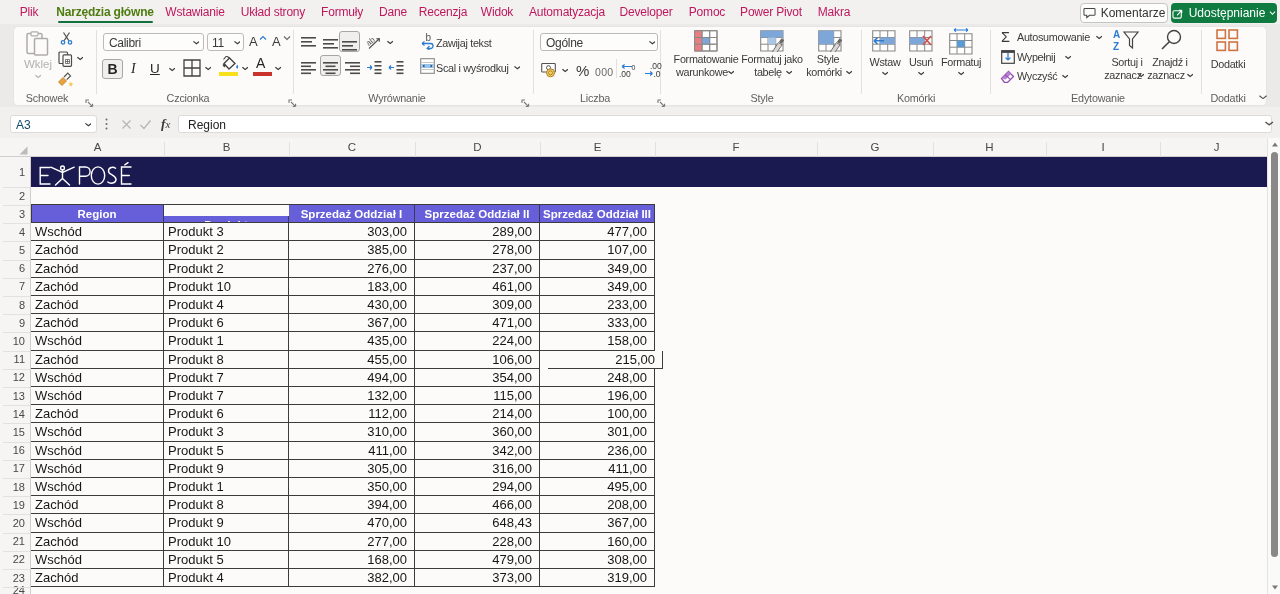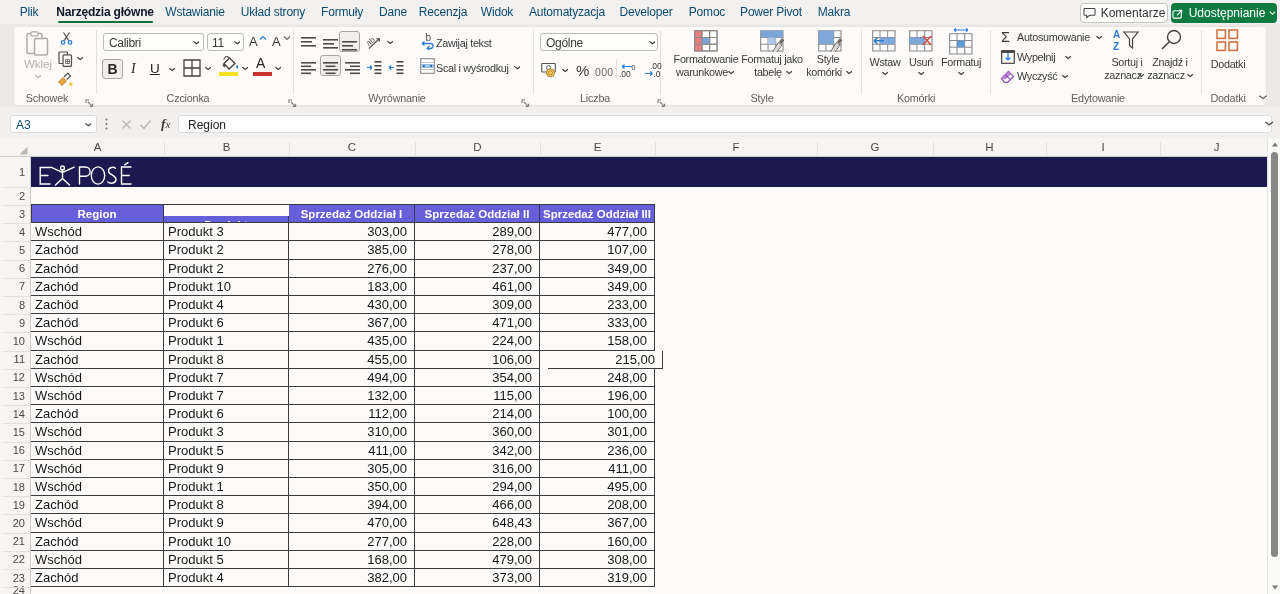--- a/index.html
+++ b/index.html
@@ -1,22 +1,22 @@
 <!DOCTYPE html>
 <html><head><meta charset="utf-8"><title>x</title><style>
 
 *{margin:0;padding:0;box-sizing:border-box}
 html,body{width:1280px;height:594px;overflow:hidden}
 #app{position:relative;width:1280px;height:594px;font-family:"Liberation Sans",sans-serif;
      background:#fcfbf9;overflow:hidden}
 .abs{position:absolute}
 
 #tabbar{position:absolute;left:0;top:0;width:1280px;height:24px;background:#f3f1f0}
-.tab{position:absolute;top:5px;font-size:12px;letter-spacing:-0.2px;color:#0c4a6e;white-space:nowrap;transform:translateX(-50%)}
-.tab.sel{font-weight:bold;color:#0f172a}
+.tab{position:absolute;top:5px;font-size:12px;letter-spacing:-0.2px;color:#be185d;white-space:nowrap;transform:translateX(-50%)}
+.tab.sel{font-weight:bold;color:#4d7c0f}
 #tabline{position:absolute;left:58px;top:20.5px;width:95px;height:2.6px;background:#10713c;border-radius:2px}
 .topbtn{position:absolute;top:3px;height:19.5px;border-radius:4px;font-size:12px;display:flex;align-items:center;white-space:nowrap}
 #btn-kom{left:1080px;width:88px;border:1px solid #c6c4c2;background:#fdfdfc;color:#333;justify-content:center}
 #btn-udo{left:1171px;width:106px;background:#0f7b40;color:#fff;justify-content:center}
 
 #ribbon{position:absolute;left:0;top:24px;width:1280px;height:83px;background:#eceae8}
 #ribcard{position:absolute;left:13px;top:2px;width:1254px;height:80px;background:#fcfbfa;
          border:1px solid #e7e5e3;border-radius:5px}
 .sep{position:absolute;top:6px;height:64px;width:1px;background:#e2e0de}
 .glabel{position:absolute;top:67.5px;font-size:10.8px;letter-spacing:-0.2px;color:#605e5c;transform:translateX(-50%);white-space:nowrap}

